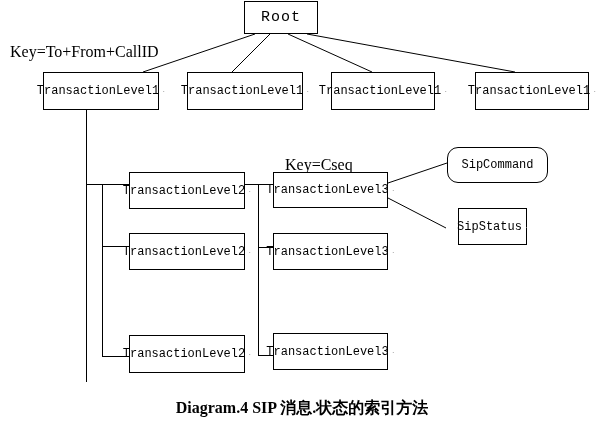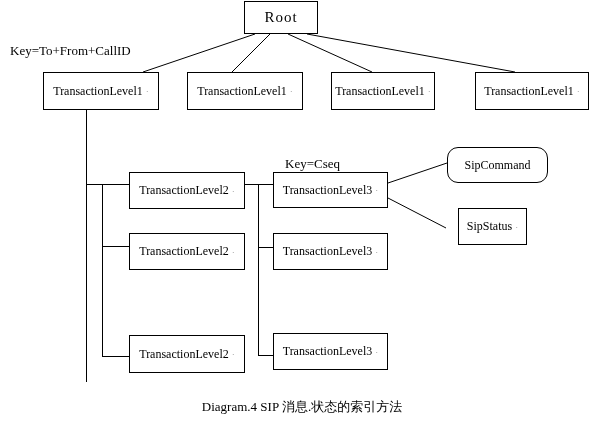--- a/index.html
+++ b/index.html
@@ -5,29 +5,29 @@
   html,body{margin:0;padding:0;background:#ffffff;}
   #stage{
     position:relative;width:604px;height:424px;background:#ffffff;
     font-family:"Liberation Serif","DejaVu Serif",serif;color:#000;overflow:hidden;
   }
   .node{
     position:absolute;box-sizing:border-box;border:1px solid #000;background:#fff;
     display:flex;align-items:center;justify-content:center;
     font-size:12px;white-space:nowrap;
   }
-  .node .lbl{display:inline-block;}
+  .node .lbl{display:inline-block;font-family:Liberation Mono, monospace;}
   .mark{color:#888;font-size:9px;margin-left:3px;}
   #root-box{font-size:15px;letter-spacing:1px;}
-  .keylabel{position:absolute;font-size:13px;white-space:nowrap;}
+  .keylabel{position:absolute;font-size:16px;white-space:nowrap;}
   .vline{position:absolute;width:1px;background:#000;}
   .hline{position:absolute;height:1px;background:#000;}
   #caption{
     position:absolute;left:0;top:398px;width:604px;text-align:center;
-    font-weight:normal;font-size:13px;
+    font-weight:bold;font-size:16px;
   }
   #connector-svg{position:absolute;left:0;top:0;pointer-events:none;}
 </style>
 </head>
 <body>
 
 <div id="stage">
 
   <svg id="connector-svg" width="604" height="424">
     <line x1="255" y1="34" x2="143" y2="72" stroke="#000" stroke-width="1"></line>

